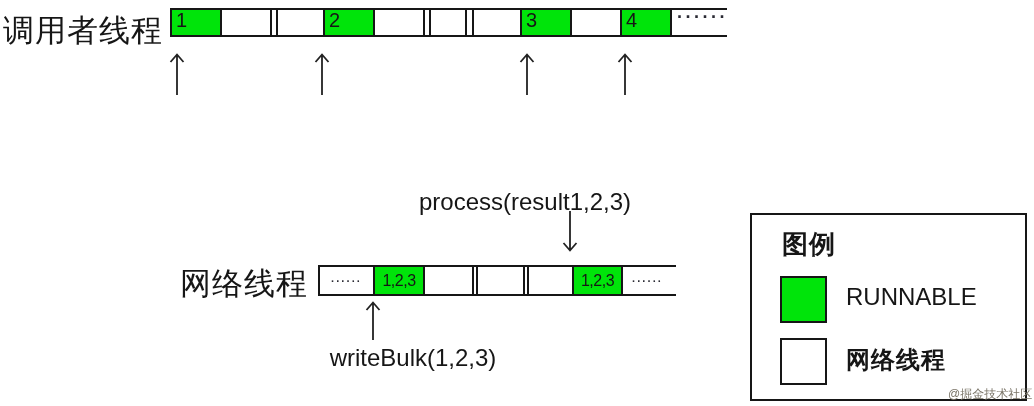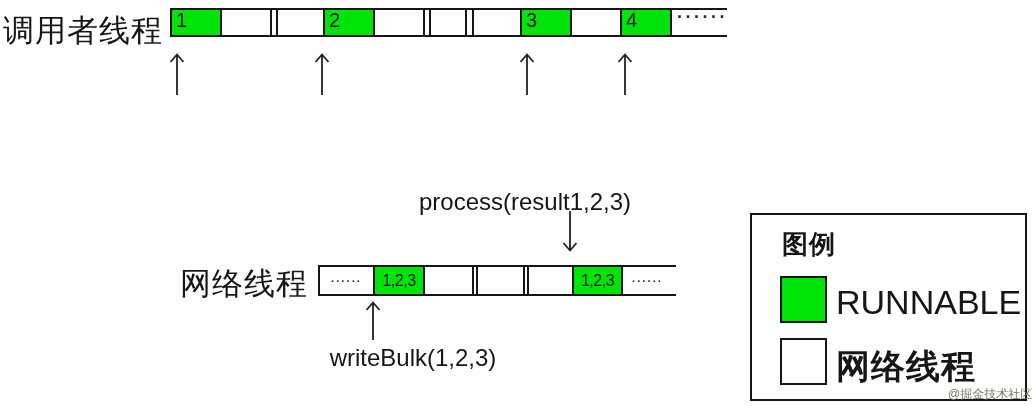--- a/index.html
+++ b/index.html
@@ -34,21 +34,21 @@
   .arrow{position:absolute;}
 
   
   .legend{
     position:absolute;left:750px;top:213px;width:277px;height:188px;
     box-sizing:border-box;border:2px solid #161616;background:#fff;
   }
   .legend-title{position:absolute;left:30px;top:12px;font-size:26px;font-weight:600;letter-spacing:1px;}
   .swatch{position:absolute;left:28px;width:47px;height:47px;box-sizing:border-box;border:2px solid #161616;background:#fff;}
   .swatch.runnable{background:var(--runnable,#00E40A);}
-  .legend-item-label{position:absolute;left:84px;font-size:34px;white-space:nowrap;}
+  .legend-item-label{position:absolute;left:94px;font-size:24px;white-space:nowrap;}
   .legend-item-label.cjk{font-weight:600;letter-spacing:1px;}
   .watermark{position:absolute;left:948px;top:386px;width:80px;font-size:12px;color:#7a7467;text-align:right;white-space:nowrap;}
 </style>
 </head>
 <body>
 
 <div class="stage">
 
   <div class="abs cjk-label" style="left:3px;top:10px;">调用者线程</div>
 

